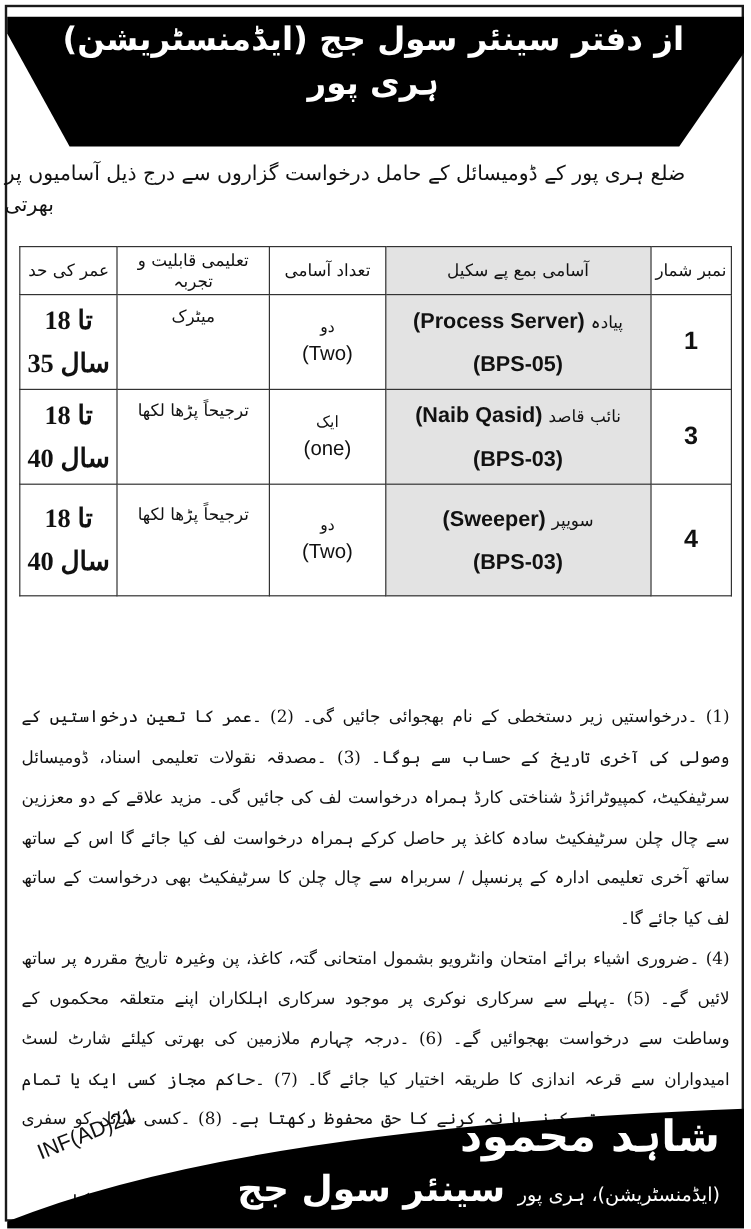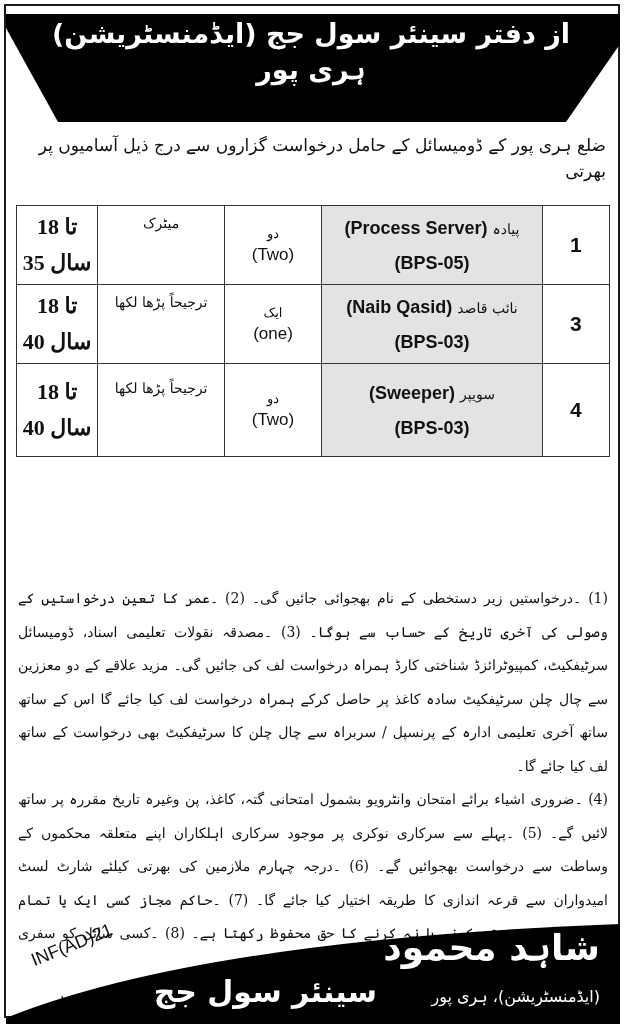--- a/index.html
+++ b/index.html
@@ -6,21 +6,21 @@
   body { width:626px; height:1024px; position:relative; overflow:hidden;
          font-family:"DejaVu Sans", sans-serif; color:#111; }
   .frame { position:absolute; left:4px; top:4px; width:616px; height:1014px;
            border:2px solid #1a1a1a; box-sizing:border-box; background:#fff; }
   .banner { position:absolute; left:0; top:0; width:626px; height:125px; }
   .banner svg { position:absolute; left:0; top:0; }
   .office-line { position:absolute; left:40px; right:44px; top:16px; text-align:center;
                  color:#fff; font-weight:bold; font-size:27px; direction:rtl; line-height:36px; }
   .ad-title { position:absolute; left:40px; right:40px; top:56px; text-align:center;
               color:#fff; font-weight:bold; font-size:44px; direction:rtl; line-height:58px; }
-  .intro { position:absolute; left:24px; right:20px; top:132px; text-align:right;
+  .intro { position:absolute; left:4px; right:20px; top:132px; text-align:left;
            direction:rtl; font-size:17px; line-height:26px; font-family:"DejaVu Serif", serif; }
   .intro .date { font-family:"Liberation Sans", sans-serif; font-weight:bold; font-size:19px; }
   table.posts { position:absolute; left:16px; top:205px; width:594px; border-collapse:collapse;
                 direction:ltr; }
   table.posts td, table.posts th { border:1.5px solid #333; text-align:center; vertical-align:middle;
                 padding:0; }
   table.posts th { height:39px; font-weight:normal; font-size:14px; direction:rtl;
                    font-family:"DejaVu Serif", serif; }
   .col-age { width:81px; } .col-qual { width:127px; } .col-qty { width:97px; }
   .col-post { width:222px; } .col-sr { width:67px; }
@@ -44,40 +44,47 @@
   .terms p { margin:0; }
   .footer { position:absolute; left:0; top:920px; width:626px; height:104px; }
   .footer svg { position:absolute; left:0; top:0; }
   .inf-code { position:absolute; left:36px; top:950px; font-family:"Liberation Sans", sans-serif;
               font-size:18px; color:#111; transform:rotate(-22deg); transform-origin:left bottom;
               white-space:nowrap; }
   .signer { position:absolute; right:26px; top:926px; color:#fff; font-weight:bold; font-size:36px;
             direction:rtl; line-height:44px;margin-left:40px; }
   .designation { position:absolute; right:26px; top:972px; color:#fff; direction:rtl;
                  font-size:30px; font-weight:bold; line-height:40px; white-space:nowrap; }
-  .designation .small { font-size:16px; font-weight:normal;margin-left:44px; }
+  .designation .small { font-size:16px; font-weight:normal; }
 </style>
 </head>
 <body>
 
 <div class="frame"></div>
 
 <div class="banner">
   <svg width="626" height="125">
     <polygon points="6,14 620,14 620,44 566,122 58,122 6,28" fill="#000"></polygon>
   </svg>
   <div class="office-line">از دفتر سینئر سول جج (ایڈمنسٹریشن) ہری پور</div>
 </div>
 
 <div class="intro">
   <div>ضلع ہری پور کے ڈومیسائل کے حامل درخواست گزاروں سے درج ذیل آسامیوں پر بھرتی</div>
 </div>
 
 <table class="posts">
   <tbody>
+      <tr>
+    <th class="col-age">عمر کی حد</th>
+    <th class="col-qual">تعلیمی قابلیت و تجربہ</th>
+    <th class="col-qty">تعداد آسامی</th>
+    <th class="col-post">آسامی بمع پے سکیل</th>
+    <th class="col-sr">نمبر شمار</th>
+  </tr>
 
   <tr class="r">
     <td class="col-age">
       <div class="age">18 تا</div>
       <div class="age">35 سال</div>
     </td>
     <td class="col-qual">
       <span class="qual">میٹرک</span>
     </td>
     <td class="col-qty">

